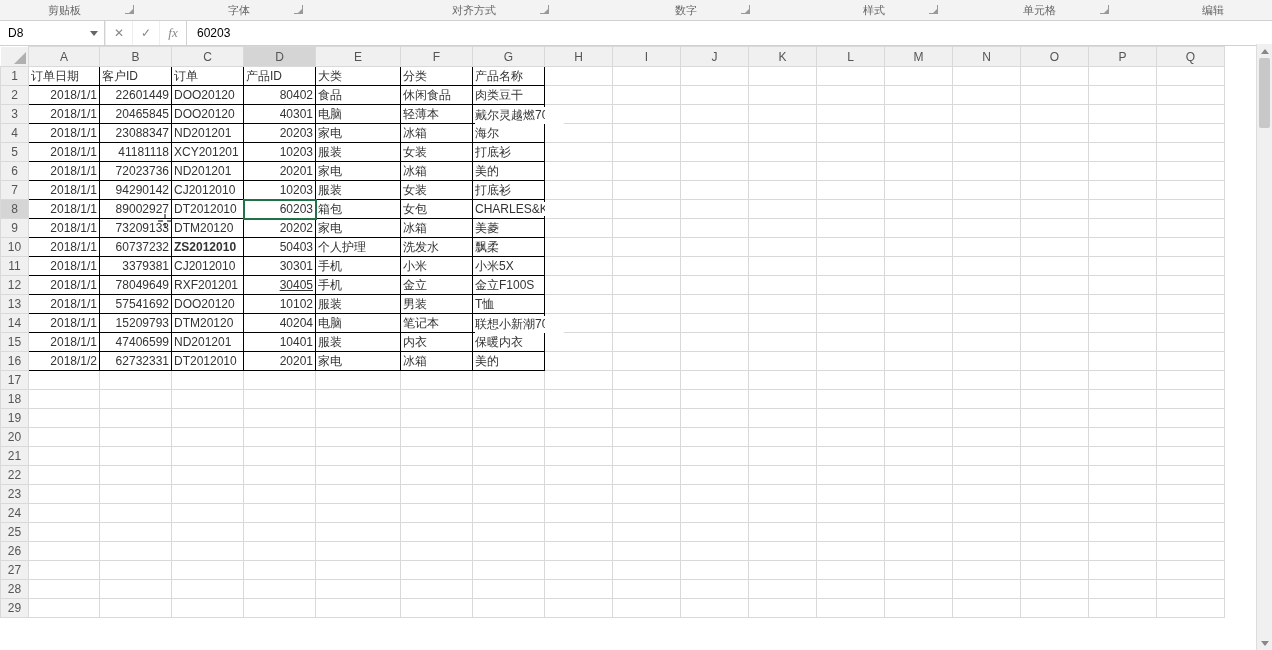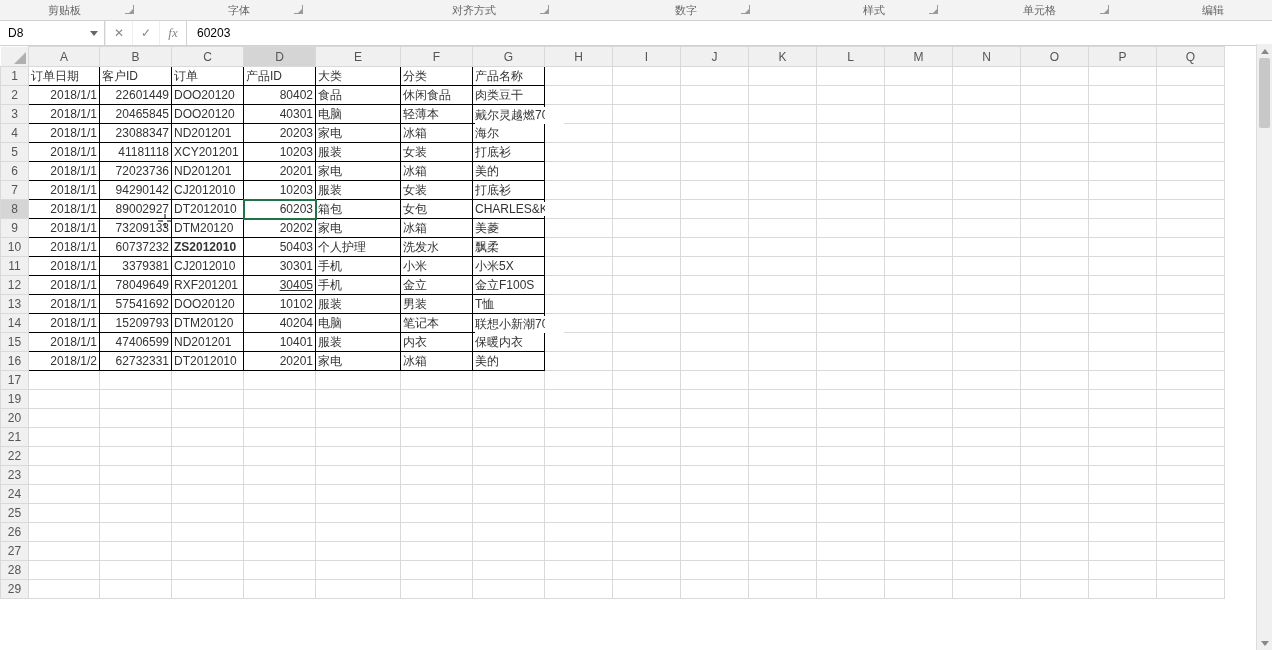--- a/index.html
+++ b/index.html
@@ -493,20 +493,40 @@
             <td></td>
             <td></td>
             <td></td>
             <td></td>
             <td></td>
             <td></td>
             <td></td>
             <td></td>
           </tr>
           <tr>
+            <th class="rowhdr">18</th>
+            <td></td>
+            <td></td>
+            <td></td>
+            <td></td>
+            <td></td>
+            <td></td>
+            <td></td>
+            <td></td>
+            <td></td>
+            <td></td>
+            <td></td>
+            <td></td>
+            <td></td>
+            <td></td>
+            <td></td>
+            <td></td>
+            <td></td>
+          </tr>
+          <tr>
             <th class="rowhdr">19</th>
             <td></td>
             <td></td>
             <td></td>
             <td></td>
             <td></td>
             <td></td>
             <td></td>
             <td></td>
             <td></td>

